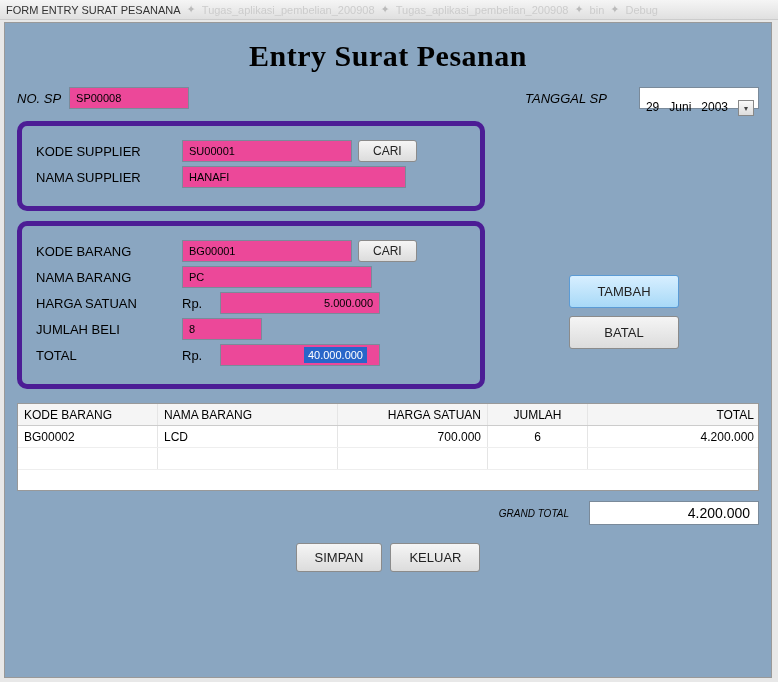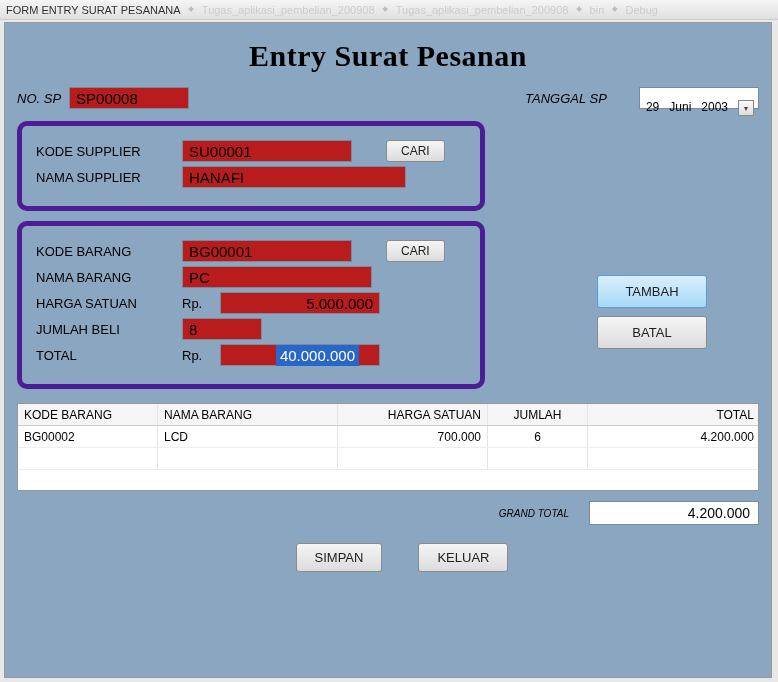--- a/index.html
+++ b/index.html
@@ -43,24 +43,24 @@
     letter-spacing: 0.5px;
   }
   .row-top {
     display: flex;
     align-items: center;
     gap: 8px;
     margin-bottom: 12px;
   }
   .label { font-size: 13px; color: #000000; font-style: italic; }
   .input {
-    background: #b91c1c;
+    background: #ec4899;
     border: 1px solid #7a8a9a;
     padding: 2px 6px;
-    font-size: 15px;
+    font-size: 11px;
     height: 22px;
   }
   .input-right { text-align: right; }
   .datepicker {
     background: #fff;
     border: 1px solid #7a8a9a;
     height: 22px;
     display: flex;
     padding: 12px 4px 0 6px;
     font-size: 12px;
@@ -93,21 +93,20 @@
   .lbl-col { width: 140px; font-size: 13px; }
   .rp-col { width: 32px; font-size: 13px; }
   .btn {
     background: linear-gradient(#f5f5f5,#dcdcdc);
     border: 1px solid #8b8b8b;
     border-radius: 3px;
     padding: 3px 14px;
     font-size: 12px;
     cursor: pointer;
     color: #222;
-    margin-left: 28px;
   }
   .btn-highlight {
     background: linear-gradient(#d7efff, #a8d9f7);
     border: 1px solid #5b9bd5;
   }
   .side-btns {
     position: absolute;
     left: 564px;
     top: 252px;
     display: flex;
@@ -232,21 +231,21 @@
         <span class="rp-col">Rp.</span>
         <input class="input input-right" style="width: 160px;" value="5.000.000">
       </div>
       <div class="group-row">
         <span class="lbl-col">JUMLAH BELI</span>
         <input class="input" style="width: 80px;" value="8">
       </div>
       <div class="group-row">
         <span class="lbl-col">TOTAL</span>
         <span class="rp-col">Rp.</span>
-        <div class="input input-right" style="width:160px; display:flex; justify-content:flex-end; align-items:center; padding:0 20px;">
+        <div class="input input-right" style="width:160px; display:flex; justify-content:flex-end; align-items:center; padding:0 12px;">
           <span class="sel-highlight">40.000.000</span>
         </div>
       </div>
     </div>
   </div>
 
   <div class="side-btns">
     <button class="btn btn-highlight">TAMBAH</button>
     <button class="btn">BATAL</button>
   </div>

